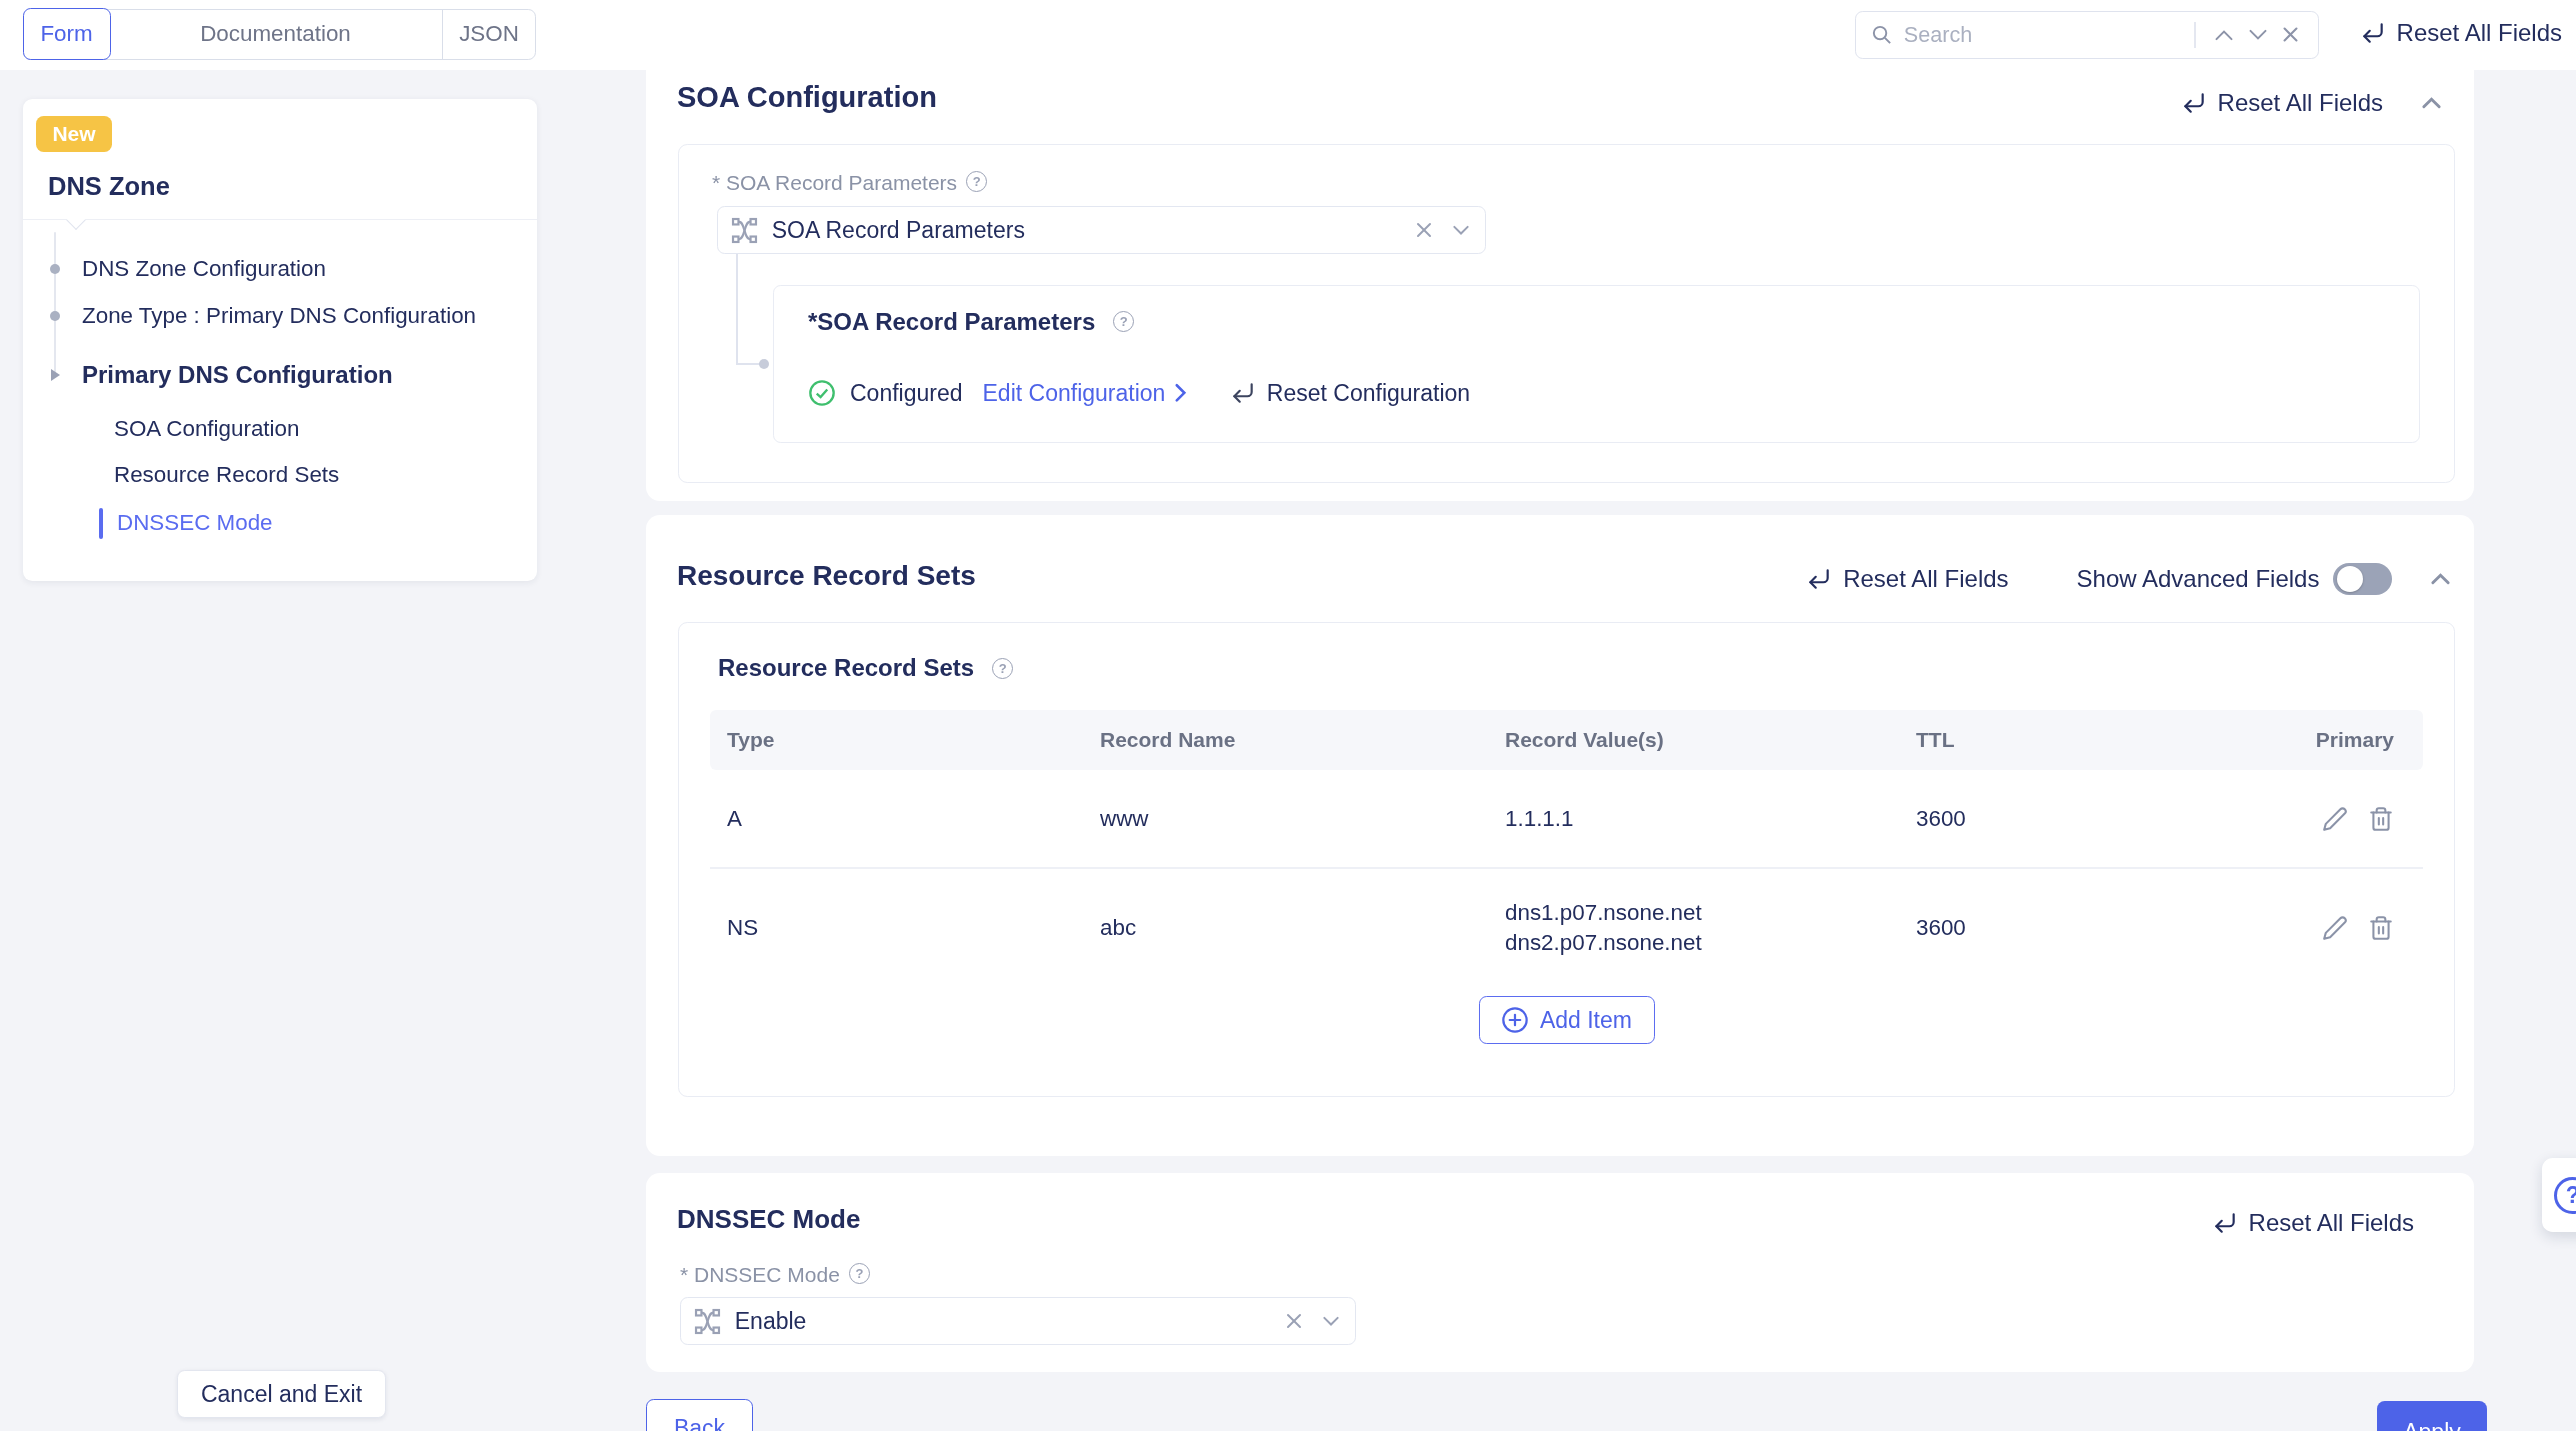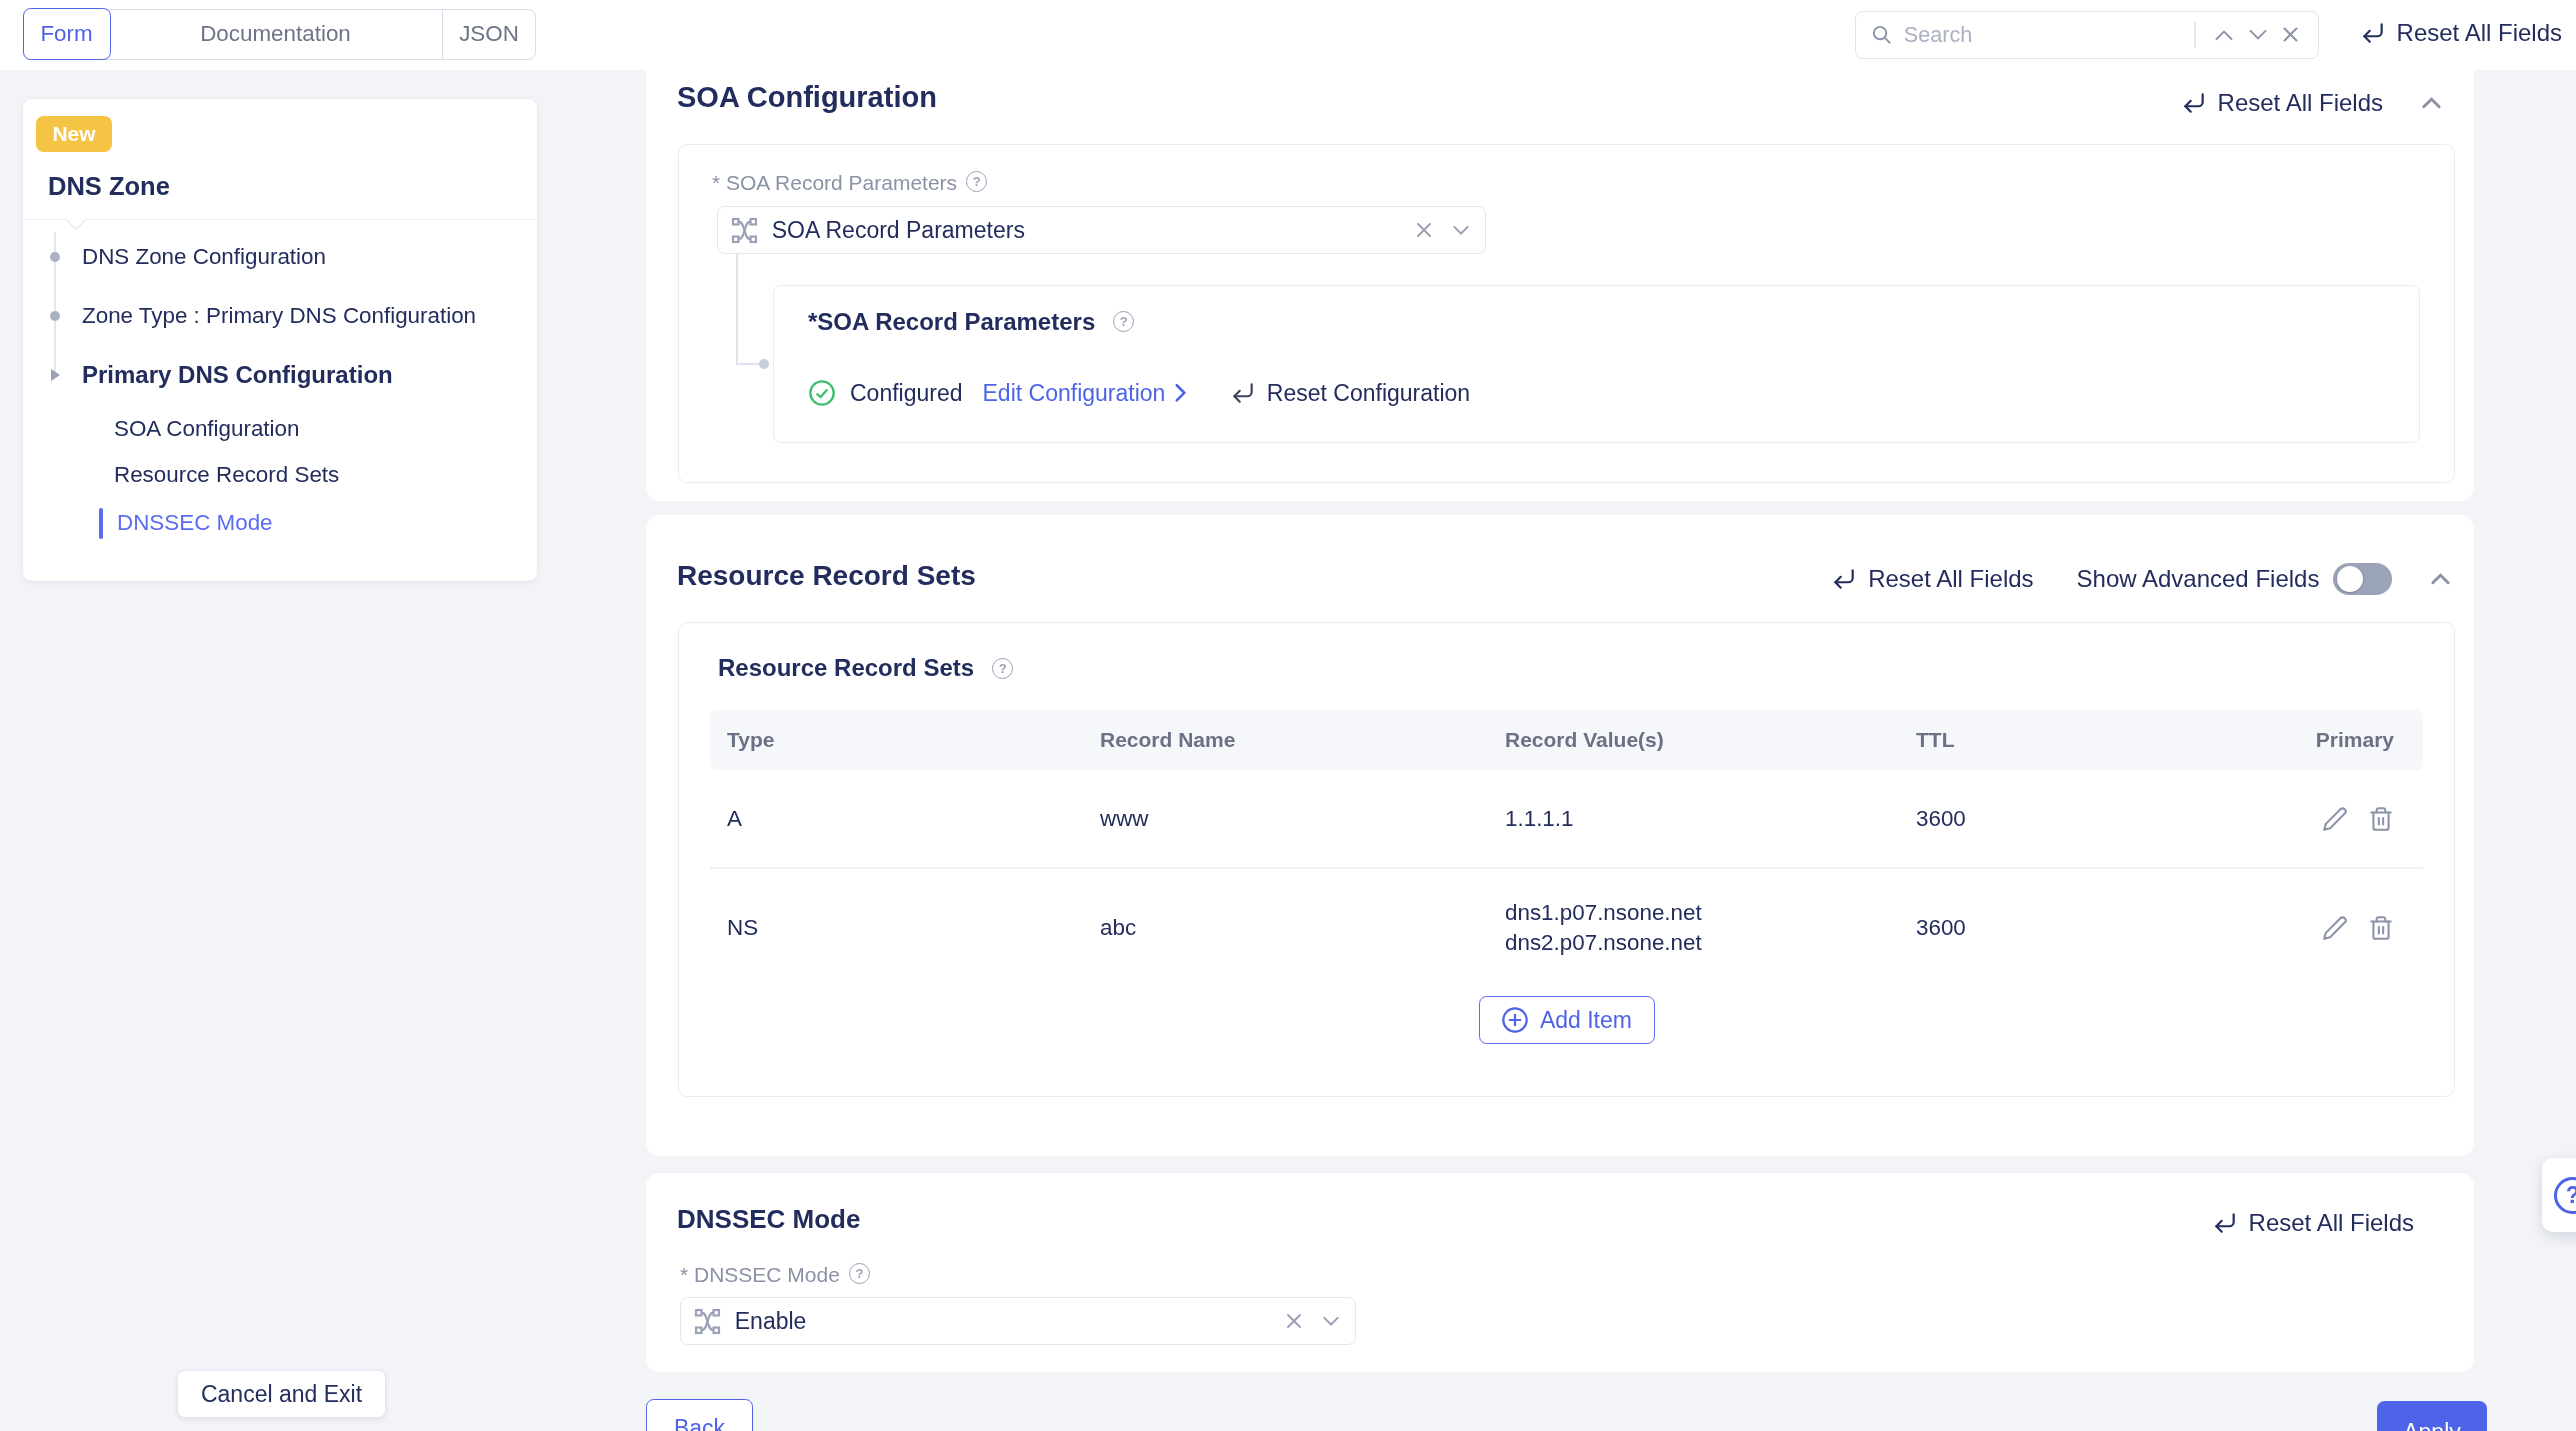--- a/index.html
+++ b/index.html
@@ -143,21 +143,21 @@
   </div>
 </div>
 
 <div class="sidebar">
   <div class="badge-new">New</div>
   <div class="side-title">DNS Zone</div>
   <div class="side-divider"></div>
   <div class="side-notch"></div>
   <div class="rail"></div>
 
-  <div class="nav-item" style="top:140px;">
+  <div class="nav-item" style="top:152px;">
     <span class="nav-dot"></span>
     <span class="nav-text-1">DNS Zone Configuration</span>
   </div>
   <div class="nav-item" style="top:199px;">
     <span class="nav-dot"></span>
     <span class="nav-text-1">Zone Type : Primary DNS Configuration</span>
   </div>
   <div class="nav-item nav-bold" style="top:256px;height:39px;">
     <span class="nav-arrow"></span>
     <span class="nav-text-1">Primary DNS Configuration</span>
@@ -262,21 +262,21 @@
 <div class="panel panel-rrs">
   <div class="sec-h1" style="top:45px;font-size:28px;">Resource Record Sets</div>
   <div class="hdr-actions" style="right:21.6px;top:48px;gap:0;">
     <span class="reset-group">
       <svg class="undo-ic" viewBox="0 0 24 24" fill="none" stroke="#232d5d" stroke-width="2" stroke-linecap="round" stroke-linejoin="round">
           <polyline points="9 10 4 15 9 20"></polyline>
           <path d="M20 4v7a4 4 0 0 1-4 4H4"></path>
         </svg>
       <span>Reset All Fields</span>
     </span>
-    <span style="margin-left:43px;">Show Advanced Fields</span>
+    <span style="margin-left:68px;">Show Advanced Fields</span>
     <span class="toggle" style="margin-left:14px;">
         <span class="knob"></span>
       </span>
     <span class="collapse-caret">
       <svg width="23" height="14" viewBox="0 0 24 14" fill="none" stroke="#8a92a6" stroke-width="3" stroke-linecap="round">
           <polyline points="4,11 12,3 20,11"></polyline>
         </svg>
     </span>
   </div>
 

